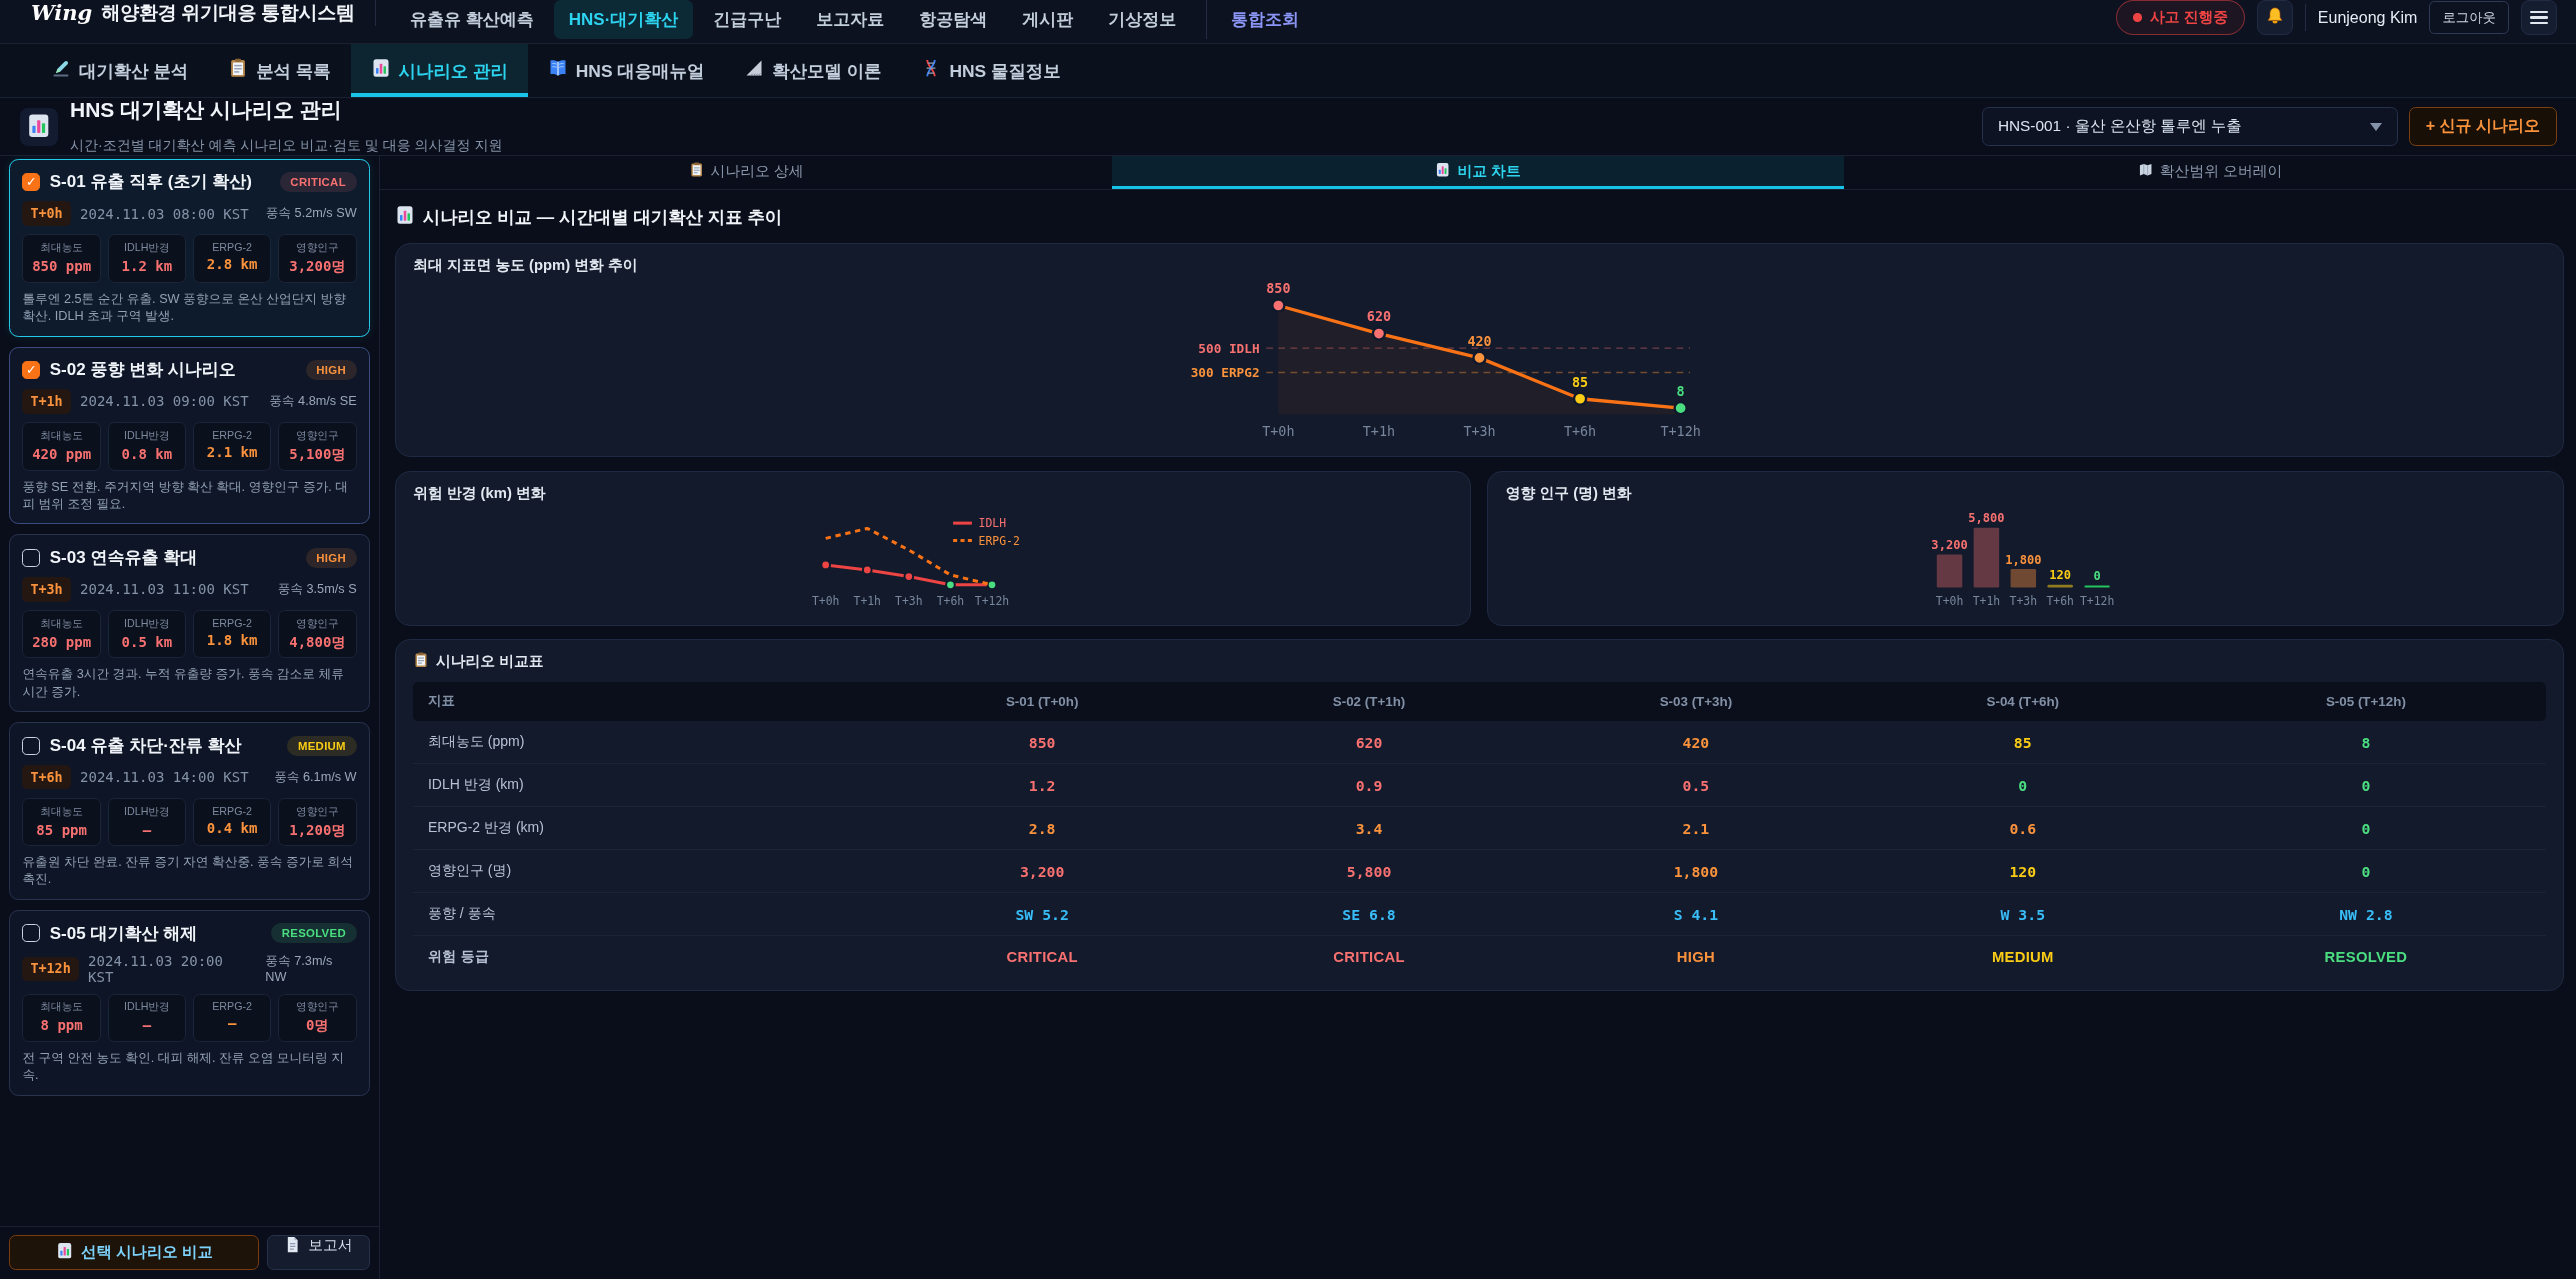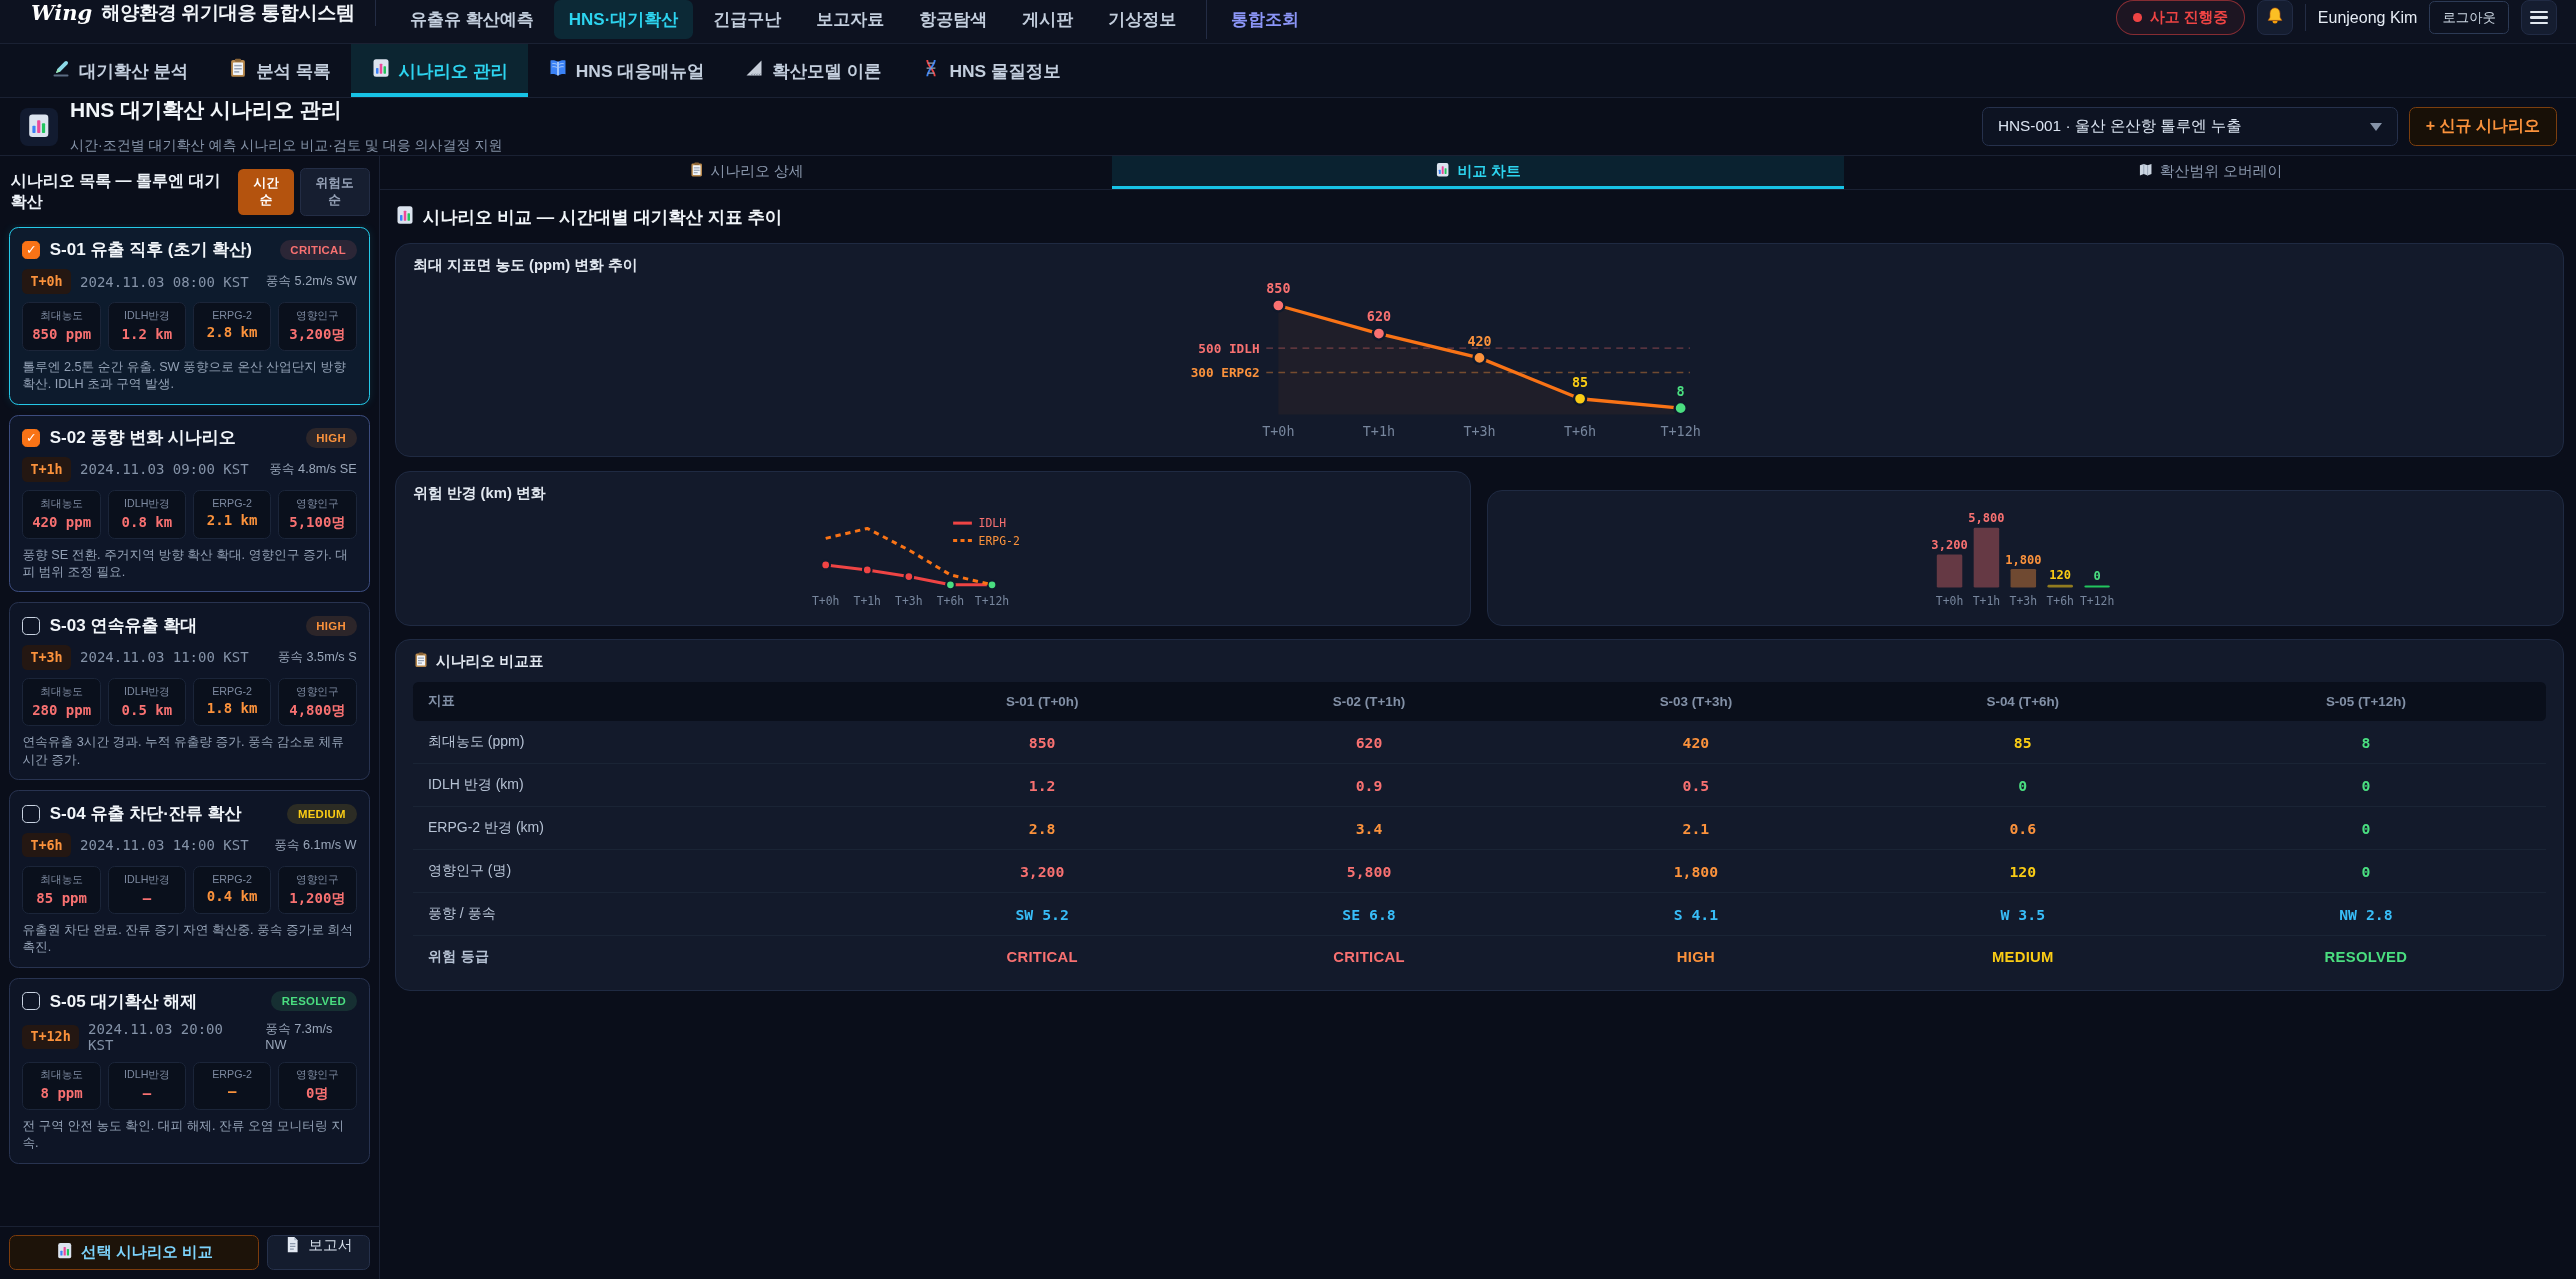--- a/index.html
+++ b/index.html
@@ -246,25 +246,20 @@
     <div class="scenario-select">
       <span>HNS-001 · 울산 온산항 톨루엔 누출</span>
       <span class="caret"></span>
     </div>
     <button class="new-btn">+ 신규 시나리오</button>
   </div>
 </section>
 
 <div class="main-row">
   <aside class="sidebar">
-    <div class="sidebar-head">
-      <span class="sidebar-title">시나리오 목록 — 톨루엔 대기확산</span>
-      <button class="sort-btn active">시간순</button>
-      <button class="sort-btn idle">위험도순</button>
-    </div>
     <div class="card-list" id="card-list">
         <article class="card selected checked">
           <div class="card-row1">
             <div class="checkbox checked">✓</div>
             <span class="card-title">S-01 유출 직후 (초기 확산)</span>
             <span class="badge red">CRITICAL</span>
           </div>
           <div class="card-row2">
             <span class="tchip">T+0h</span>
             <span class="dt">2024.11.03 08:00 KST</span>
@@ -524,20 +519,21 @@
                 <text x="336" y="152" fill="#77869d" text-anchor="middle" font-size="17" font-family="DejaVu Sans Mono, monospace" font-weight="normal">T+6h</text>
                 <text x="398" y="152" fill="#77869d" text-anchor="middle" font-size="17" font-family="DejaVu Sans Mono, monospace" font-weight="normal">T+12h</text>
                 <line x1="340" y1="30" x2="368" y2="30" stroke="#ef4444" stroke-width="4.5"></line>
                 <text x="378" y="36" fill="#f87171" text-anchor="start" font-size="17" font-family="DejaVu Sans Mono, monospace" font-weight="normal">IDLH</text>
                 <line x1="340" y1="56" x2="368" y2="56" stroke="#f97316" stroke-width="4.5" stroke-dasharray="6 5"></line>
                 <text x="378" y="62" fill="#fb923c" text-anchor="start" font-size="17" font-family="DejaVu Sans Mono, monospace" font-weight="normal">ERPG-2</text>
               </svg>
             </div>
         </div>
         <div class="panel">
+          <div class="panel-title">영향 인구 (명) 변화</div>
           <div class="chart-host" id="chart2">
               <svg width="416" height="110" viewBox="0 0 620 164">
                 <rect x="177" y="76.93333333333334" width="38" height="49.06666666666666" rx="2" fill="rgba(248,113,113,0.36)"></rect>
                 <text x="196" y="68.93333333333334" fill="#f87171" text-anchor="middle" font-size="18" font-family="DejaVu Sans Mono, monospace" font-weight="bold">3,200</text>
                 <text x="196" y="152" fill="#77869d" text-anchor="middle" font-size="17" font-family="DejaVu Sans Mono, monospace" font-weight="normal">T+0h</text>
                 <rect x="232" y="37.06666666666666" width="38" height="88.93333333333334" rx="2" fill="rgba(248,113,113,0.36)"></rect>
                 <text x="251" y="29.066666666666663" fill="#f87171" text-anchor="middle" font-size="18" font-family="DejaVu Sans Mono, monospace" font-weight="bold">5,800</text>
                 <text x="251" y="152" fill="#77869d" text-anchor="middle" font-size="17" font-family="DejaVu Sans Mono, monospace" font-weight="normal">T+1h</text>
                 <rect x="287" y="98.4" width="38" height="27.599999999999998" rx="2" fill="rgba(251,146,60,0.40)"></rect>
                 <text x="306" y="90.4" fill="#fb923c" text-anchor="middle" font-size="18" font-family="DejaVu Sans Mono, monospace" font-weight="bold">1,800</text>

